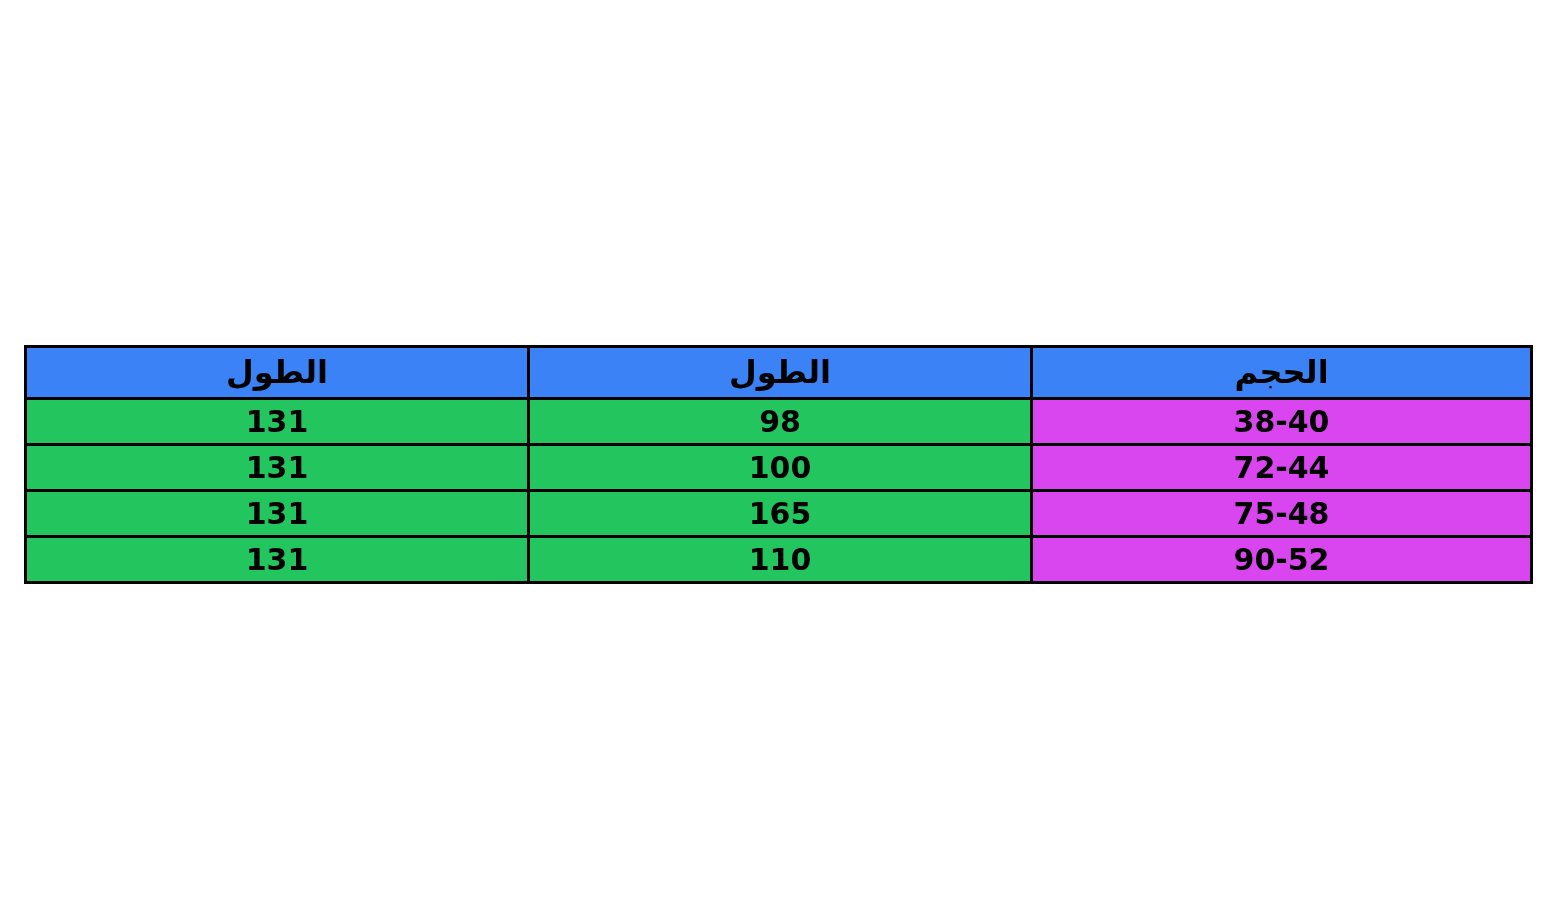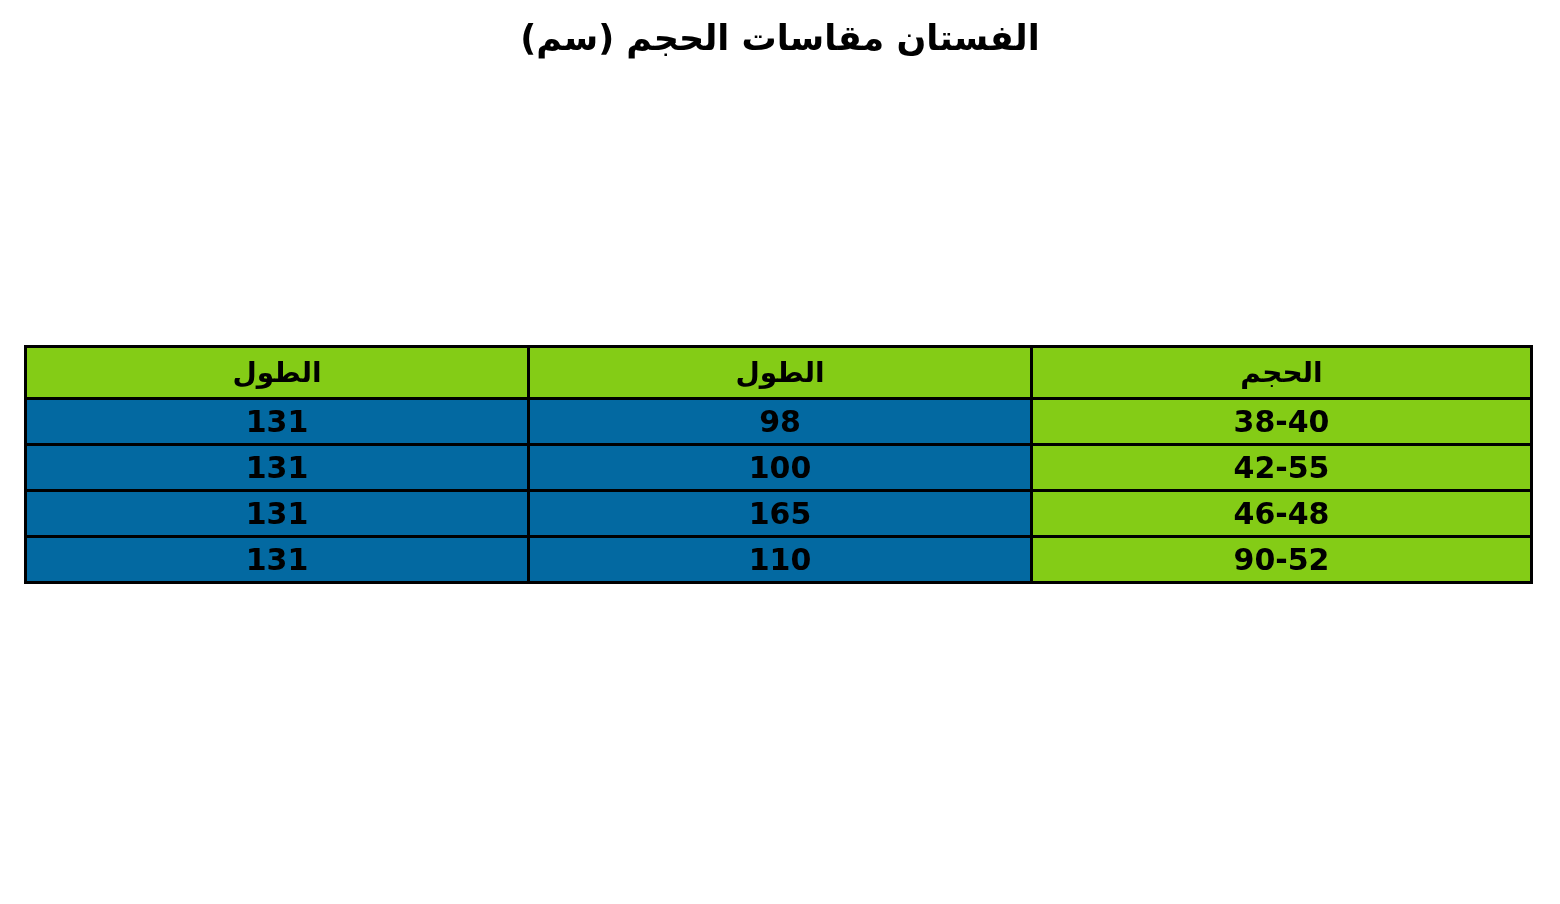--- a/index.html
+++ b/index.html
@@ -53,42 +53,41 @@
     text-align: center;
     vertical-align: middle;
     font-size: 30px;
     font-weight: bold;
     color: #000000;
     padding: 0 6px;
     box-sizing: border-box;
     line-height: 1.05;
   }
   table.size-table thead th {
-    background: #84cc16;
-    font-size: 28px;
+    background: #3b82f6;
+    font-size: 32px;
     height: 52px;
   }
   td.size-cell {
-    background: #84cc16;
+    background: #d946ef;
   }
   td.plain-cell {
-    background: #0369a1;
+    background: #22c55e;
   }
   .num {
     direction: ltr;
     unicode-bidi: embed;
     display: inline-block;
   }
 </style>
 </head>
 <body>
 
 <div class="page">
 
-  <div class="title">الفستان مقاسات الحجم (سم)</div>
 
   <div class="table-wrap">
     <table class="size-table">
       <colgroup>
         <col class="col-size">
         <col class="col-chest">
         <col class="col-length">
       </colgroup>
       <thead>
         <tr>
@@ -97,26 +96,26 @@
           <th>الطول</th>
         </tr>
       </thead>
       <tbody>
         <tr>
           <td class="size-cell"><span class="num">38-40</span></td>
           <td class="plain-cell"><span class="num">98</span></td>
           <td class="plain-cell"><span class="num">131</span></td>
         </tr>
         <tr>
-          <td class="size-cell"><span class="num">42-55</span></td>
+          <td class="size-cell"><span class="num">72-44</span></td>
           <td class="plain-cell"><span class="num">100</span></td>
           <td class="plain-cell"><span class="num">131</span></td>
         </tr>
         <tr>
-          <td class="size-cell"><span class="num">46-48</span></td>
+          <td class="size-cell"><span class="num">75-48</span></td>
           <td class="plain-cell"><span class="num">165</span></td>
           <td class="plain-cell"><span class="num">131</span></td>
         </tr>
         <tr>
           <td class="size-cell"><span class="num">90-52</span></td>
           <td class="plain-cell"><span class="num">110</span></td>
           <td class="plain-cell"><span class="num">131</span></td>
         </tr>
       </tbody>
     </table>

